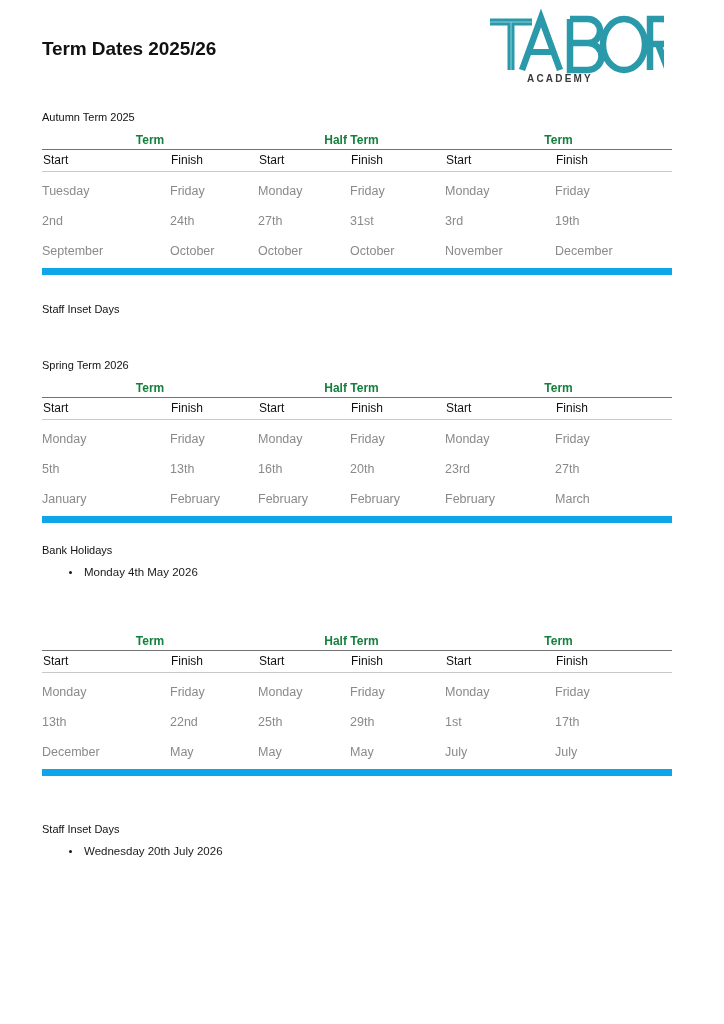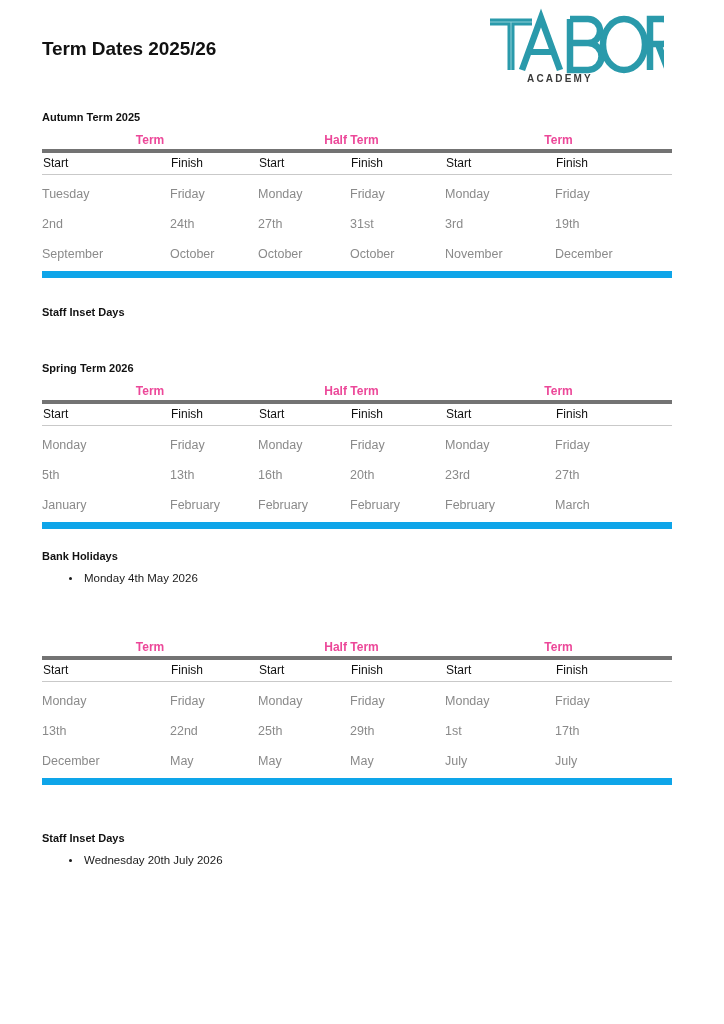--- a/index.html
+++ b/index.html
@@ -46,21 +46,21 @@
     top: 8px;
     width: 180px;
     height: 78px;
     text-decoration: underline;
   }
   .logo svg { display: block; }
 
   
   .section-title {
     font-size: 11px;
-    font-weight: bold;
+    font-weight: normal;
     color: #111111;
     margin: 0;
     line-height: 14px;
   }
 
   
   table.term-table {
     width: 630px;
     border-collapse: collapse;
     table-layout: fixed;
@@ -69,34 +69,34 @@
   table.term-table col.c0 { width: 128px; }
   table.term-table col.c1 { width: 88px; }
   table.term-table col.c2 { width: 92px; }
   table.term-table col.c3 { width: 95px; }
   table.term-table col.c4 { width: 110px; }
   table.term-table col.c5 { width: 117px; }
 
   .grp-row th {
     font-size: 12px;
     font-weight: bold;
-    color: #ec4899;
+    color: #15803d;
     padding: 0 0 2px 0;
     text-align: center;
     border: none;
   }
   .grp-row th.blank { }
 
   .hdr-row th {
     font-size: 12px;
     font-weight: normal;
     color: #111111;
     text-align: left;
     padding: 3px 0 4px 0;
-    border-top: 4px solid #737373;
+    border-top: 1px solid #737373;
     border-bottom: 1px solid #c9c9c9;
   }
   .hdr-row th span { padding-left: 1px; }
 
   .body-row td {
     font-size: 12.5px;
     color: #8a8a8a;
     text-align: left;
     padding: 8px 0 8px 0;
     border: none;

